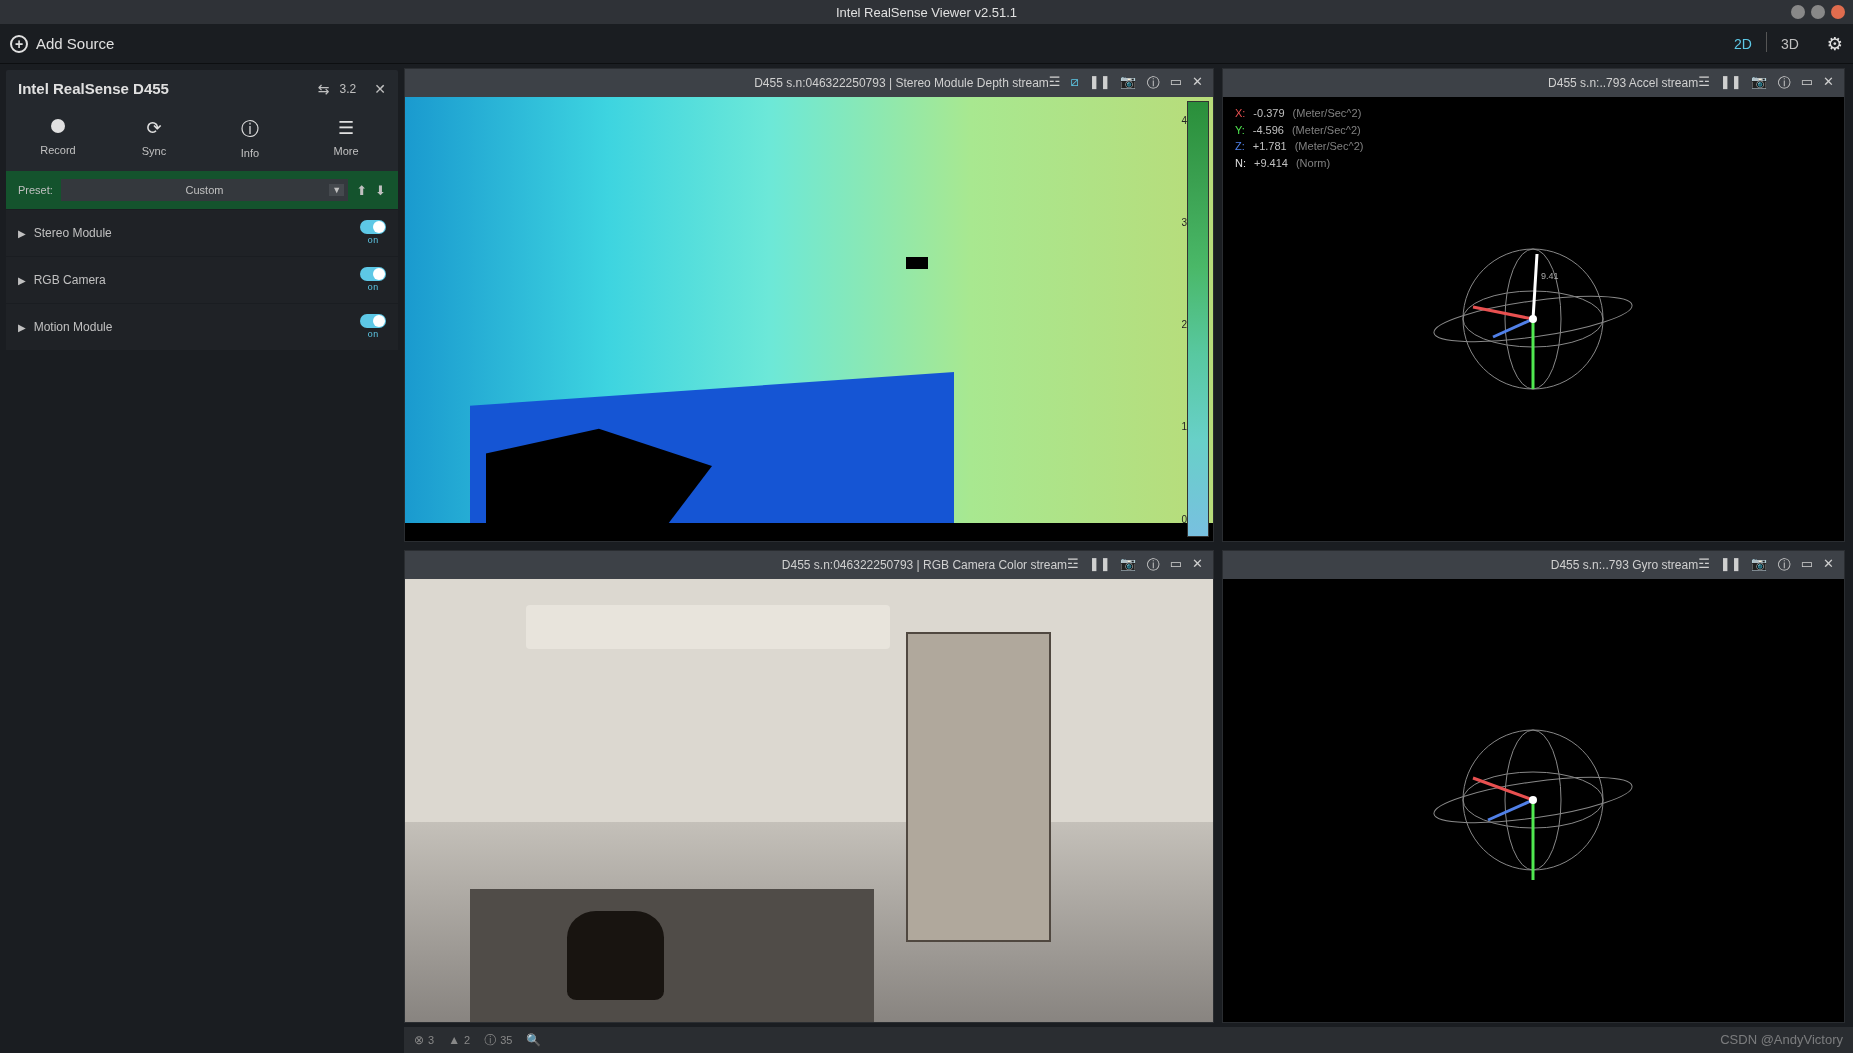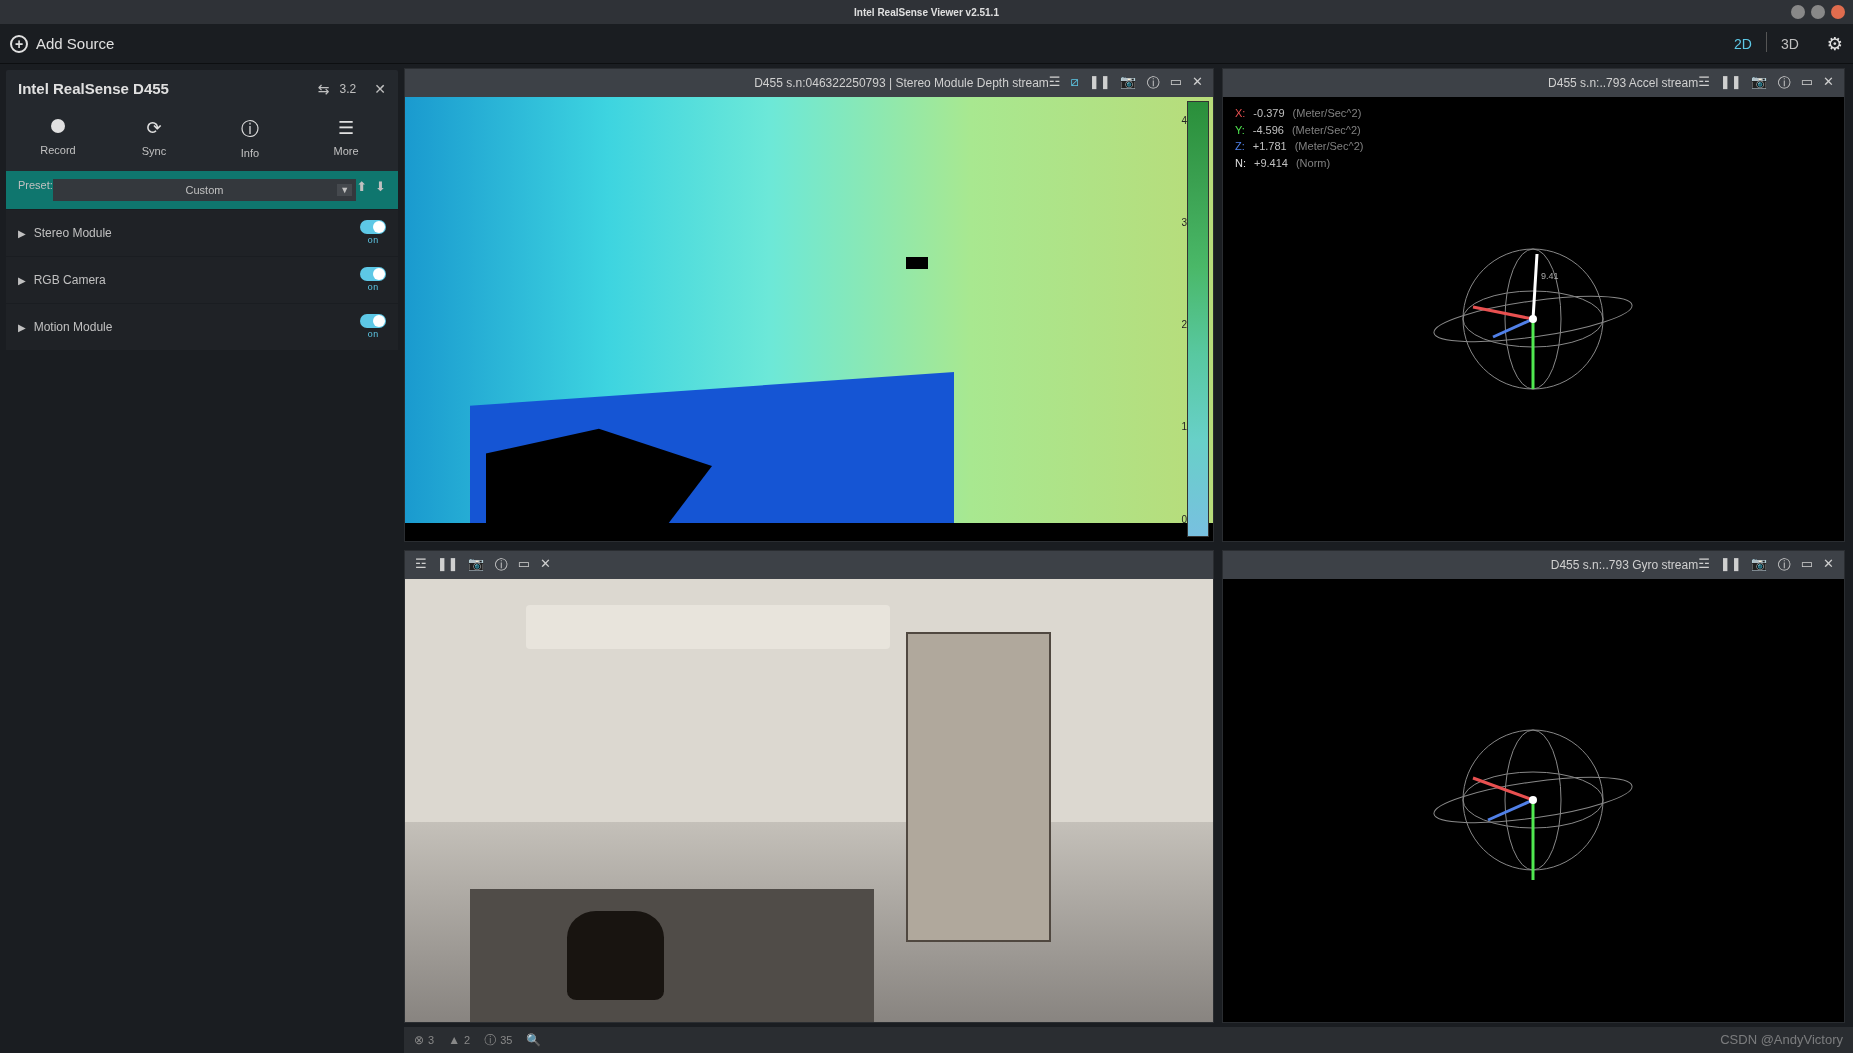--- a/index.html
+++ b/index.html
@@ -1,19 +1,19 @@
 <!DOCTYPE html>
 <html><head>
 <meta charset="utf-8">
 <style>
 * { margin: 0; padding: 0; box-sizing: border-box; font-family: Arial, sans-serif; }
 body { background: #1a1d21; color: #c0c0c0; font-size: 12px; width: 1853px; height: 1053px; overflow: hidden; display: flex; flex-direction: column; }
 
 .titlebar { height: 24px; background: #2f3237; display: flex; align-items: center; justify-content: center; position: relative; }
-.titlebar-title { font-weight: bold; color: #e0e0e0; font-size: 10px; }
+.titlebar-title { font-weight: normal; color: #e0e0e0; font-size: 13px; }
 .window-controls { position: absolute; right: 8px; display: flex; gap: 6px; }
 .wc-btn { width: 14px; height: 14px; border-radius: 50%; }
 .wc-min { background: #888; }
 .wc-max { background: #888; }
 .wc-close { background: #e06c4e; }
 
 .toolbar { height: 40px; background: #1a1d21; display: flex; align-items: center; padding: 0 10px; border-bottom: 1px solid #0d0f11; }
 .add-source { display: flex; align-items: center; gap: 8px; color: #e0e0e0; font-size: 15px; cursor: pointer; }
 .add-source-icon { width: 18px; height: 18px; border-radius: 50%; border: 2px solid #e0e0e0; display: flex; align-items: center; justify-content: center; font-size: 14px; font-weight: bold; }
 .toolbar-spacer { flex: 1; }
@@ -29,21 +29,21 @@
 .sidebar-panel { background: #24282d; border-radius: 2px; }
 .sidebar-header { display: flex; align-items: center; padding: 10px 12px; gap: 10px; }
 .sidebar-title { font-size: 15px; font-weight: bold; color: #e0e0e0; flex: 1; }
 .usb-icon { font-size: 14px; }
 .close-sidebar { cursor: pointer; color: #c0c0c0; font-size: 14px; margin-left: 8px; }
 .sidebar-actions { display: flex; justify-content: space-around; padding: 10px 4px 12px; }
 .action-item { text-align: center; cursor: pointer; width: 60px; }
 .action-icon { font-size: 18px; color: #e0e0e0; margin-bottom: 6px; }
 .action-label { font-size: 11px; color: #c0c0c0; }
 .record-dot { width: 14px; height: 14px; background: #e0e0e0; border-radius: 50%; display: inline-block; }
-.preset-row { display: flex; padding: 8px 12px; background: #0f766e; }
+.preset-row { display: flex; align-items: center; padding: 8px 12px; gap: 8px; background: #14532d; }
 .preset-label { font-size: 11px; }
 .preset-select { flex: 1; background: #34383d; border: none; color: #c0c0c0; padding: 4px 8px; font-size: 11px; display: flex; align-items: center; justify-content: center; position: relative; height: 22px; }
 .preset-caret { position: absolute; right: 4px; font-size: 9px; background: #45494e; padding: 1px 3px; }
 .preset-icons { display: flex; gap: 8px; font-size: 13px; }
 .module-row { display: flex; align-items: center; padding: 10px 12px; background: #1f2226; border-top: 1px solid #1a1d21; cursor: pointer; }
 .module-arrow { font-size: 10px; margin-right: 8px; }
 .module-name { flex: 1; font-size: 12px; }
 .toggle { width: 26px; height: 14px; background: #5dc8e6; border-radius: 8px; position: relative; margin-bottom: 2px; }
 .toggle::after { content: ''; position: absolute; right: 1px; top: 1px; width: 12px; height: 12px; background: #fff; border-radius: 50%; }
 .toggle-wrap { text-align: center; }
@@ -210,20 +210,21 @@
               <span class="cb-tick" style="top:27%">3</span>
               <span class="cb-tick" style="top:50%">2</span>
               <span class="cb-tick" style="top:73%">1</span>
               <span class="cb-tick" style="top:94%">0</span>
             </div>
           </div>
         </div>
 
         <div class="stream-panel">
           <div class="stream-header">
+            <span class="stream-title">D455 s.n:046322250793 | RGB Camera Color stream</span>
             <div class="stream-icons">
               <span>☲</span>
               <span>❚❚</span>
               <span>📷</span>
               <span>ⓘ</span>
               <span>▭</span>
               <span>✕</span>
             </div>
           </div>
           <div class="stream-body">

